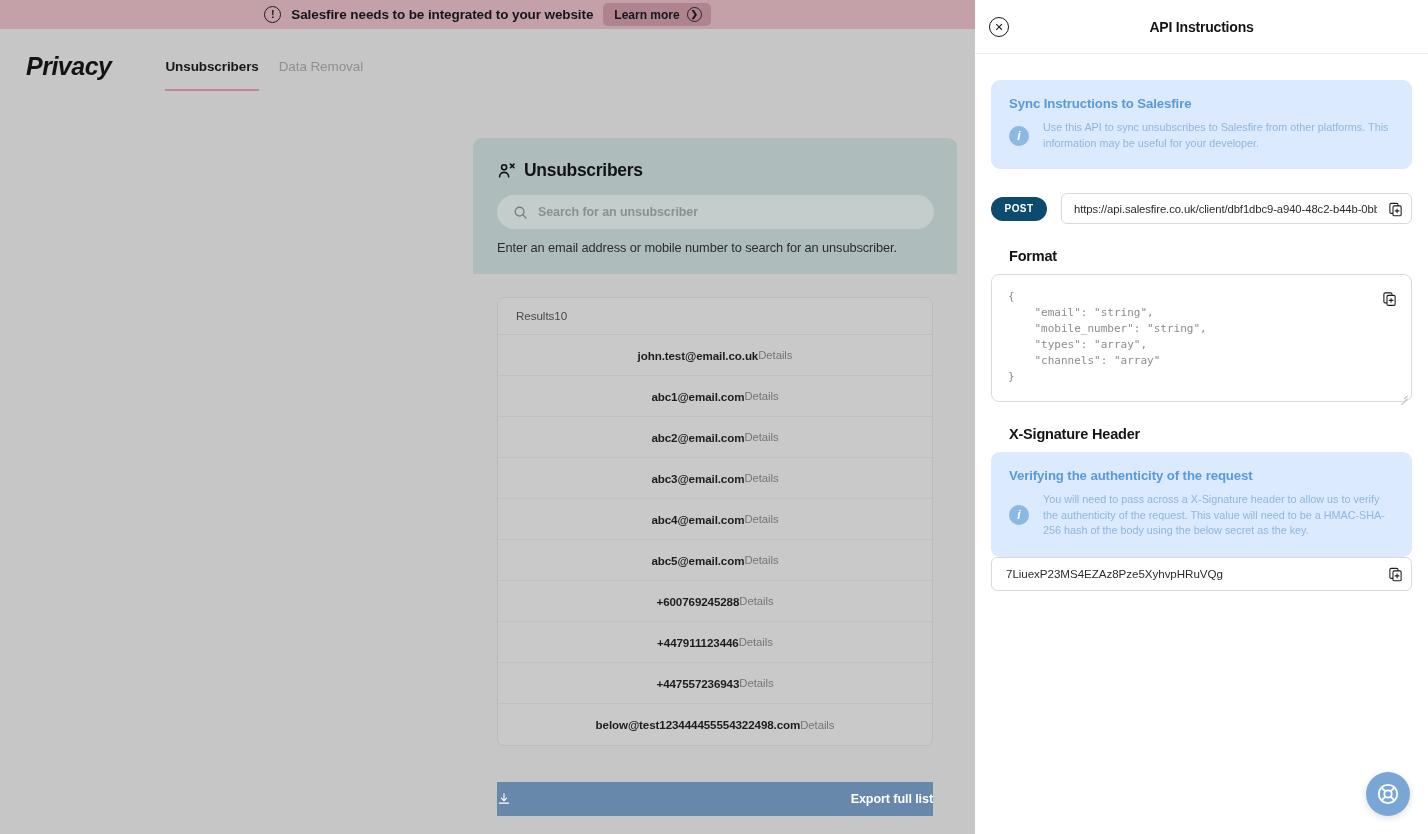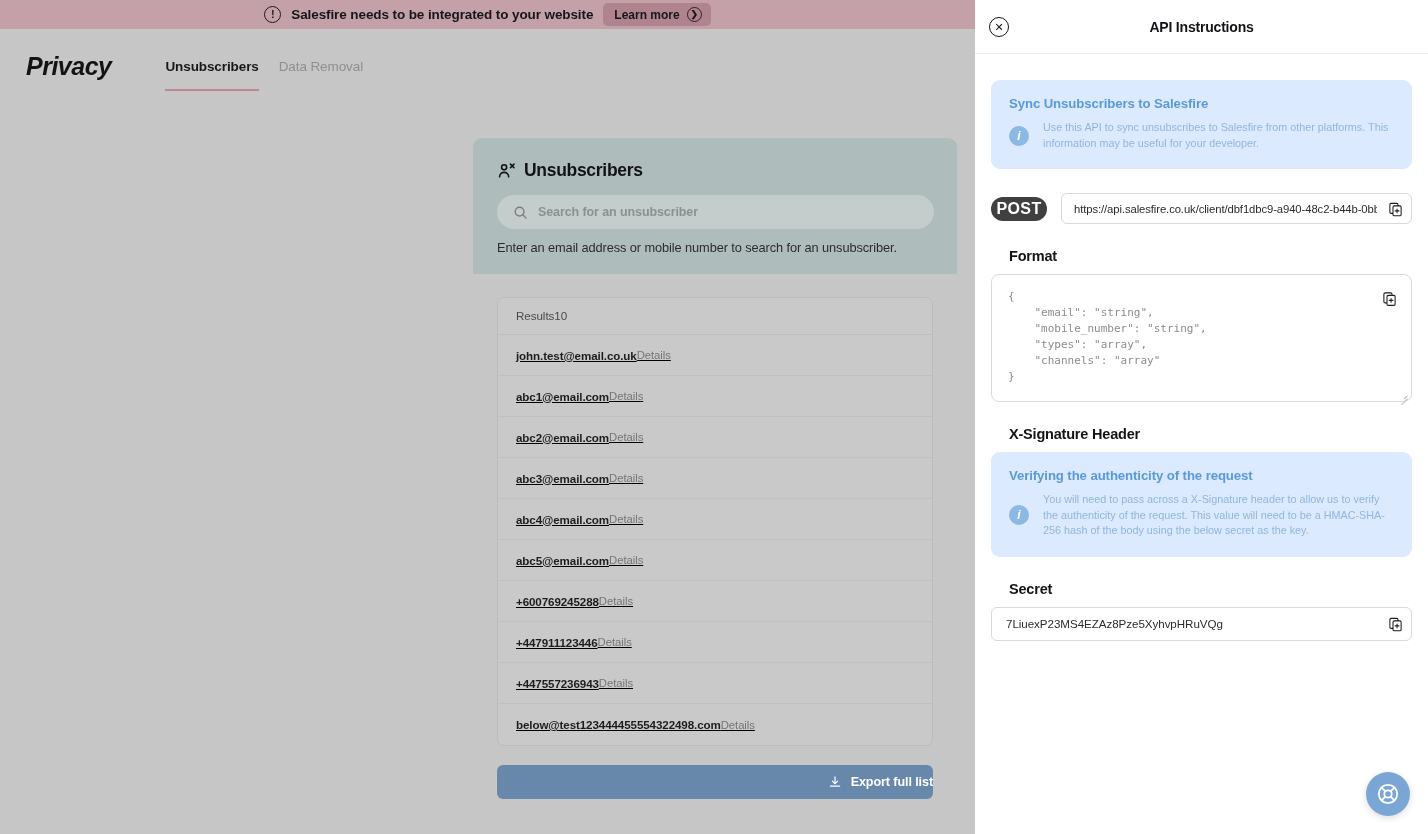--- a/index.html
+++ b/index.html
@@ -105,37 +105,37 @@
   }
   #results-head {
     display: flex; align-items: center; justify-content: flex-start;
     padding: 11px 18px 12px 18px;
     border-bottom: 1px solid #bdbdbd;
   }
   #results-head .lbl, #results-head .cnt {
     font-size: 11.6px; color: #4a4a4d; letter-spacing: -0.05px;
   }
   .result-row {
-    display: flex; align-items: center; justify-content: flex-start;
+    display: flex; align-items: center; justify-content: center;
     height: 41px; padding: 0 18px;
-    border-bottom: 1px solid #c0c0c0; cursor: pointer; text-decoration: underline;
+    border-bottom: 1px solid #c0c0c0; cursor: pointer;
   }
   .result-row:last-child { border-bottom: none; }
   .result-row .val {
     font-size: 11.6px; font-weight: 700; color: #1d1d20; letter-spacing: -0.1px;
   }
   .result-row .details {
     font-size: 11.3px; color: #75757a; letter-spacing: -0.05px;
   }
 
   
   #export-btn {
-    position: absolute; left: 497px; top: 765px; width: 436px; height: 34px;
-    background: #6787ab; border: none; border-radius: 6px;
-    display: flex; align-items: center; justify-content: flex-end; gap: 9px;
+    position: absolute; left: 497px; top: 782px; width: 436px; height: 34px;
+    background: #6787ab; border: none; border-radius: 0;
+    display: flex; align-items: center; justify-content: space-between; gap: 9px;
     cursor: pointer; font-family: "Liberation Sans", sans-serif;
   }
   #export-btn .dl { width: 14px; height: 14px; display: block; }
   #export-btn .lbl { font-size: 12.6px; font-weight: 700; color: #ffffff; letter-spacing: -0.1px; }
 
   
   #drawer {
     position: absolute; right: 0; top: 0; width: 453px; height: 834px;
     background: #ffffff; overflow: hidden;
   }
@@ -169,23 +169,23 @@
     display: flex; align-items: center; justify-content: center;
     font-size: 12px; font-weight: 700; font-style: italic; line-height: 1;
   }
   .info-box .ib-text { font-size: 10.8px; line-height: 1.45; color: #8fb6dd; }
 
   .endpoint-row {
     display: flex; align-items: center; gap: 14px; margin-top: 24px;
   }
   .method-pill {
     flex: 0 0 auto; width: 56px; height: 24px; border-radius: 12px;
-    background: #404040; color: #ffffff;
-    display: flex; align-items: center; justify-content: center;
-    font-size: 16px; font-weight: 700; letter-spacing: .4px;
+    background: #0c4a6e; color: #ffffff;
+    display: flex; align-items: center; justify-content: center;
+    font-size: 10px; font-weight: 700; letter-spacing: .4px;
   }
   .field-box {
     position: relative; flex: 1; height: 31px;
     border: 1px solid #d9d9d9; border-radius: 6px;
     display: flex; align-items: center; padding: 0 34px 0 12px; overflow: hidden;
   }
   .field-box .txt {
     font-size: 11.3px; color: #2b2b2f; white-space: nowrap; overflow: hidden;
     letter-spacing: -0.1px;
   }
@@ -339,21 +339,21 @@
   <div id="drawer">
 
     <div id="drawer-header">
       <button id="drawer-close">✕</button>
       <div id="drawer-title">API Instructions</div>
     </div>
 
     <div id="drawer-body">
 
       <div class="info-box">
-        <div class="ib-title">Sync Unsubscribers to Salesfire</div>
+        <div class="ib-title">Sync Instructions to Salesfire</div>
         <div class="ib-row">
           <div class="ib-ico">i</div>
           <div class="ib-text">Use this API to sync unsubscribes to Salesfire from other platforms. This information may be useful for your developer.</div>
         </div>
       </div>
 
       <div class="endpoint-row">
         <div class="method-pill">POST</div>
         <div class="field-box">
           <span class="txt">https://api.salesfire.co.uk/client/dbf1dbc9-a940-48c2-b44b-0bb6dc6392</span>
@@ -383,21 +383,20 @@
 
       <div class="section-h">X-Signature Header</div>
       <div class="info-box">
         <div class="ib-title">Verifying the authenticity of the request</div>
         <div class="ib-row">
           <div class="ib-ico">i</div>
           <div class="ib-text">You will need to pass across a X-Signature header to allow us to verify the authenticity of the request. This value will need to be a HMAC-SHA-256 hash of the body using the below secret as the key.</div>
         </div>
       </div>
 
-      <div class="section-h">Secret</div>
       <div class="secret-box">
         <span class="txt">7LiuexP23MS4EZAz8Pze5XyhvpHRuVQg</span>
         <svg class="copy-ico" viewBox="0 0 24 24" fill="none" stroke="#1d1d20" stroke-width="1.7" stroke-linecap="round" stroke-linejoin="round">
           <rect x="3" y="3" width="13" height="16" rx="2"></rect>
           <rect x="8" y="7" width="13" height="16" rx="2" fill="#ffffff"></rect>
           <path d="M14.5 12v6M11.5 15h6"></path>
         </svg>
       </div>
 
     </div>

